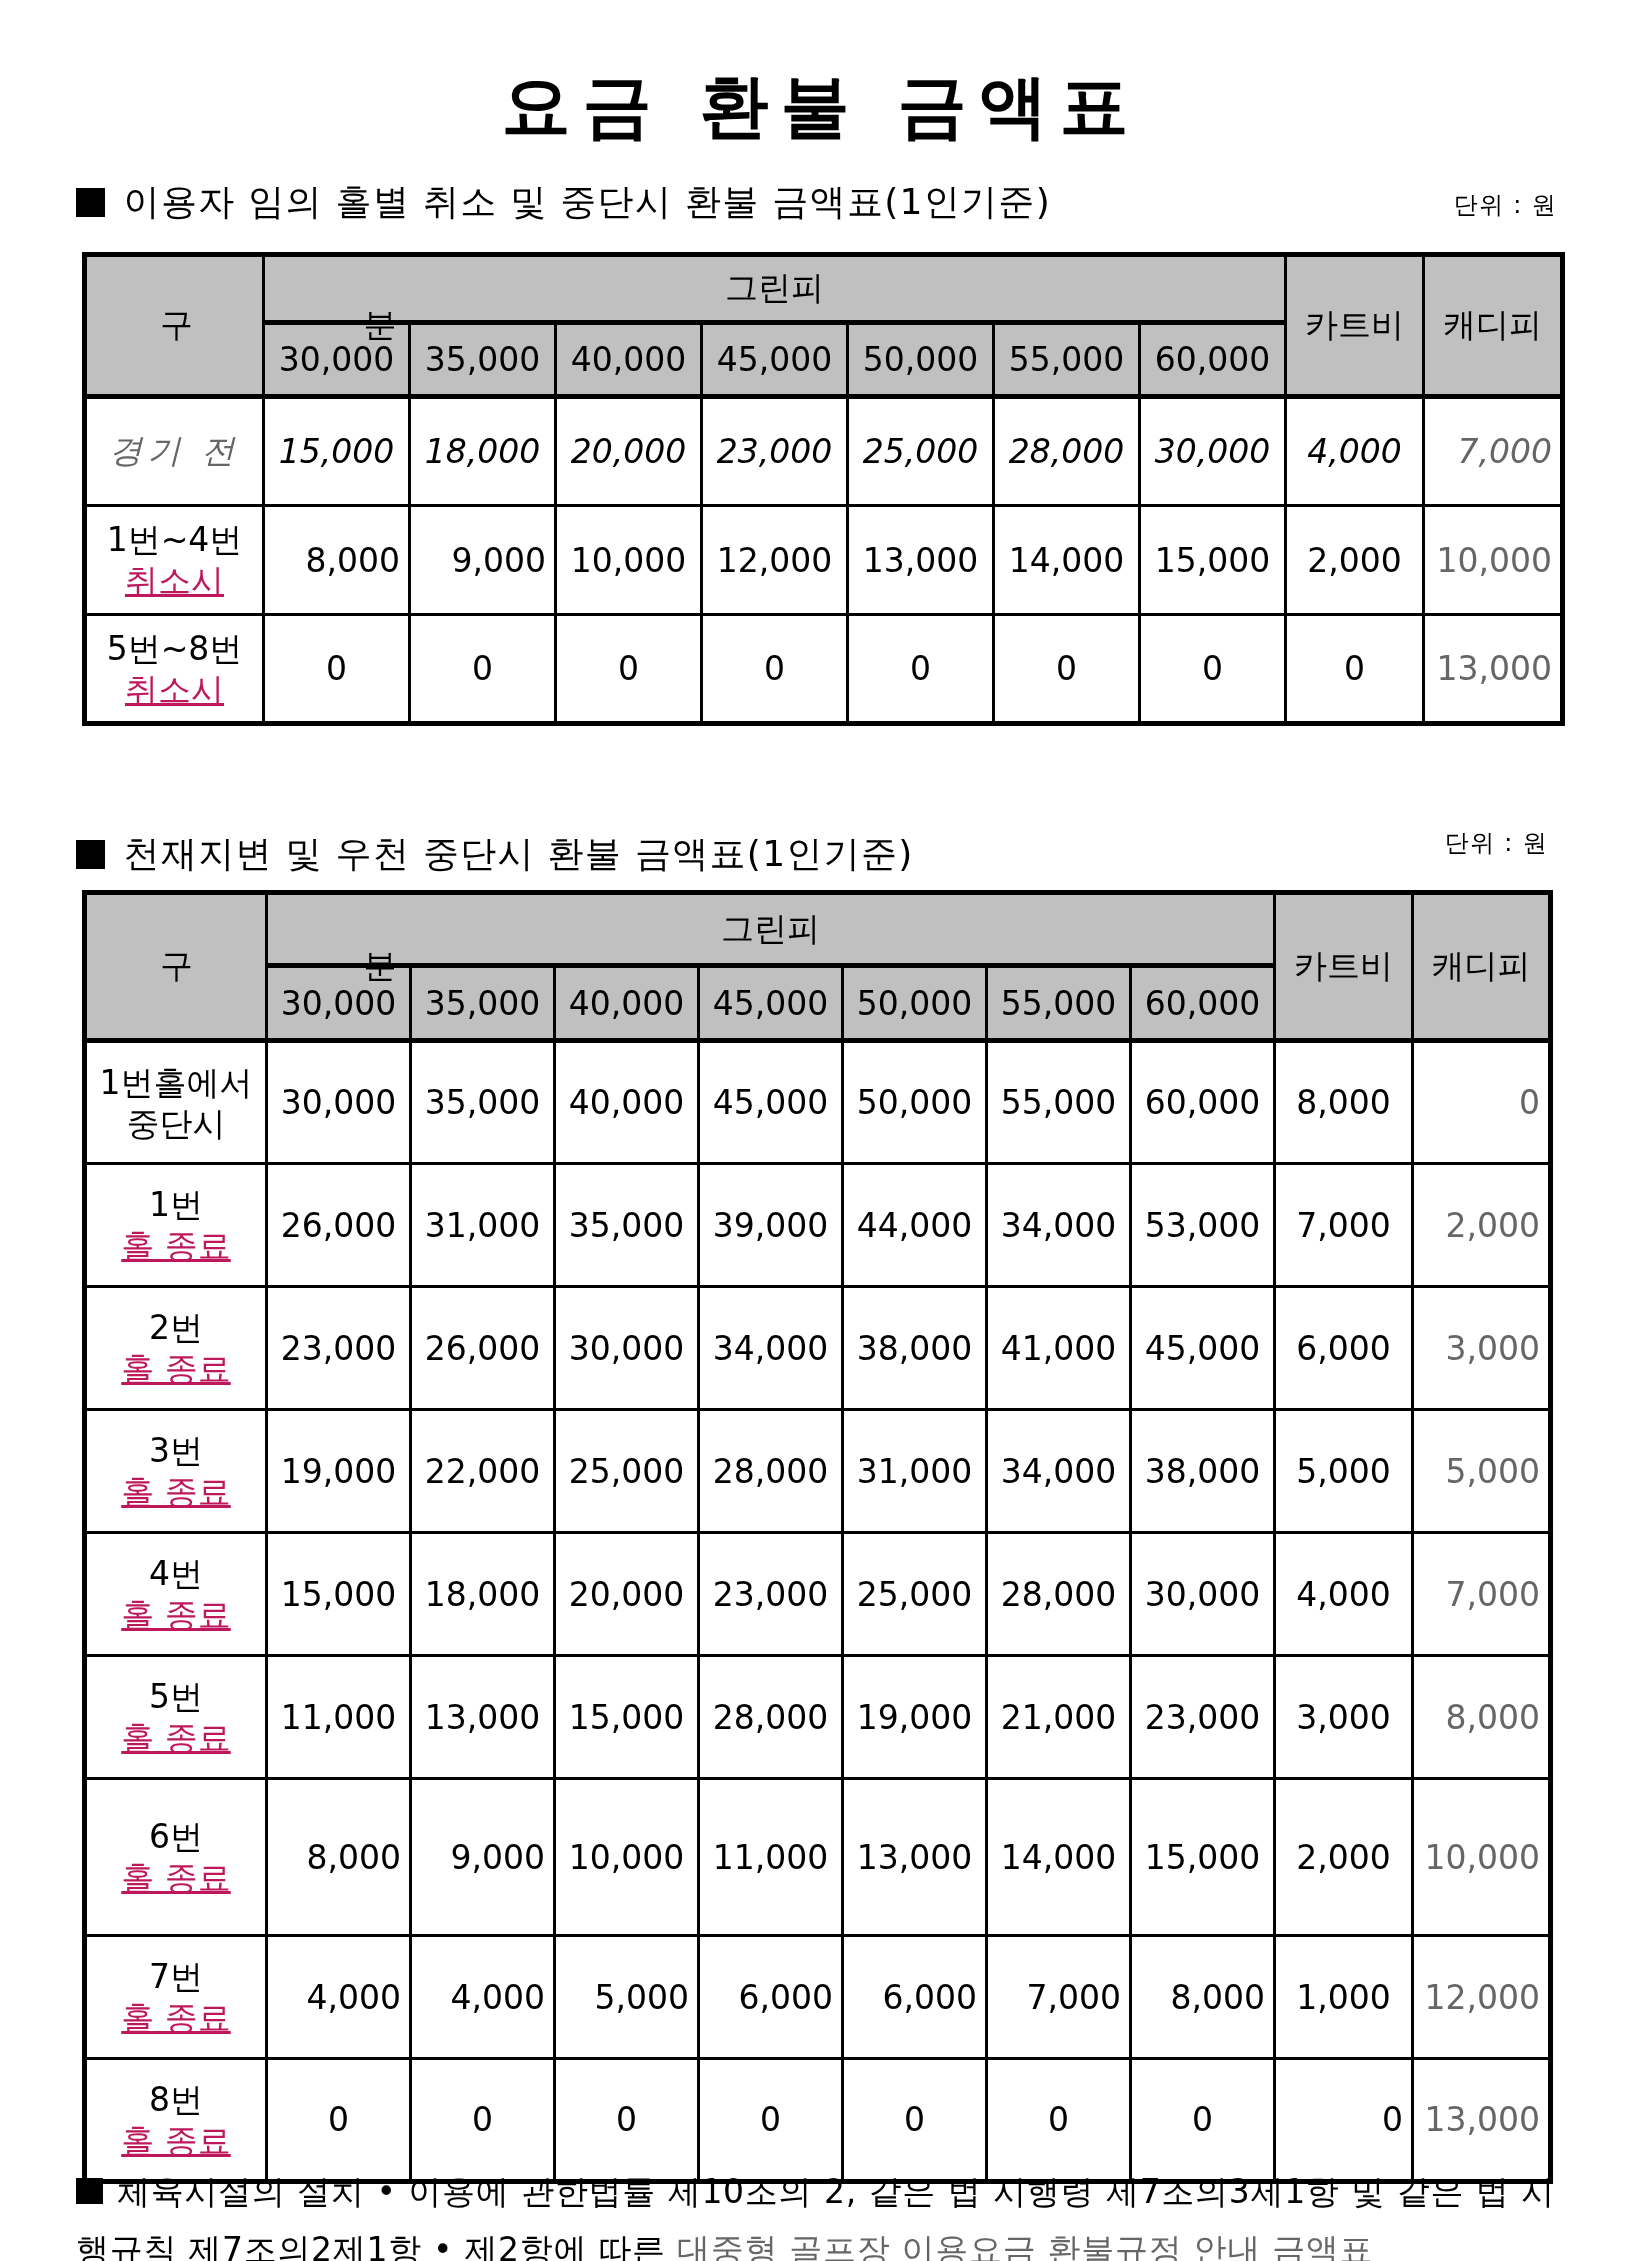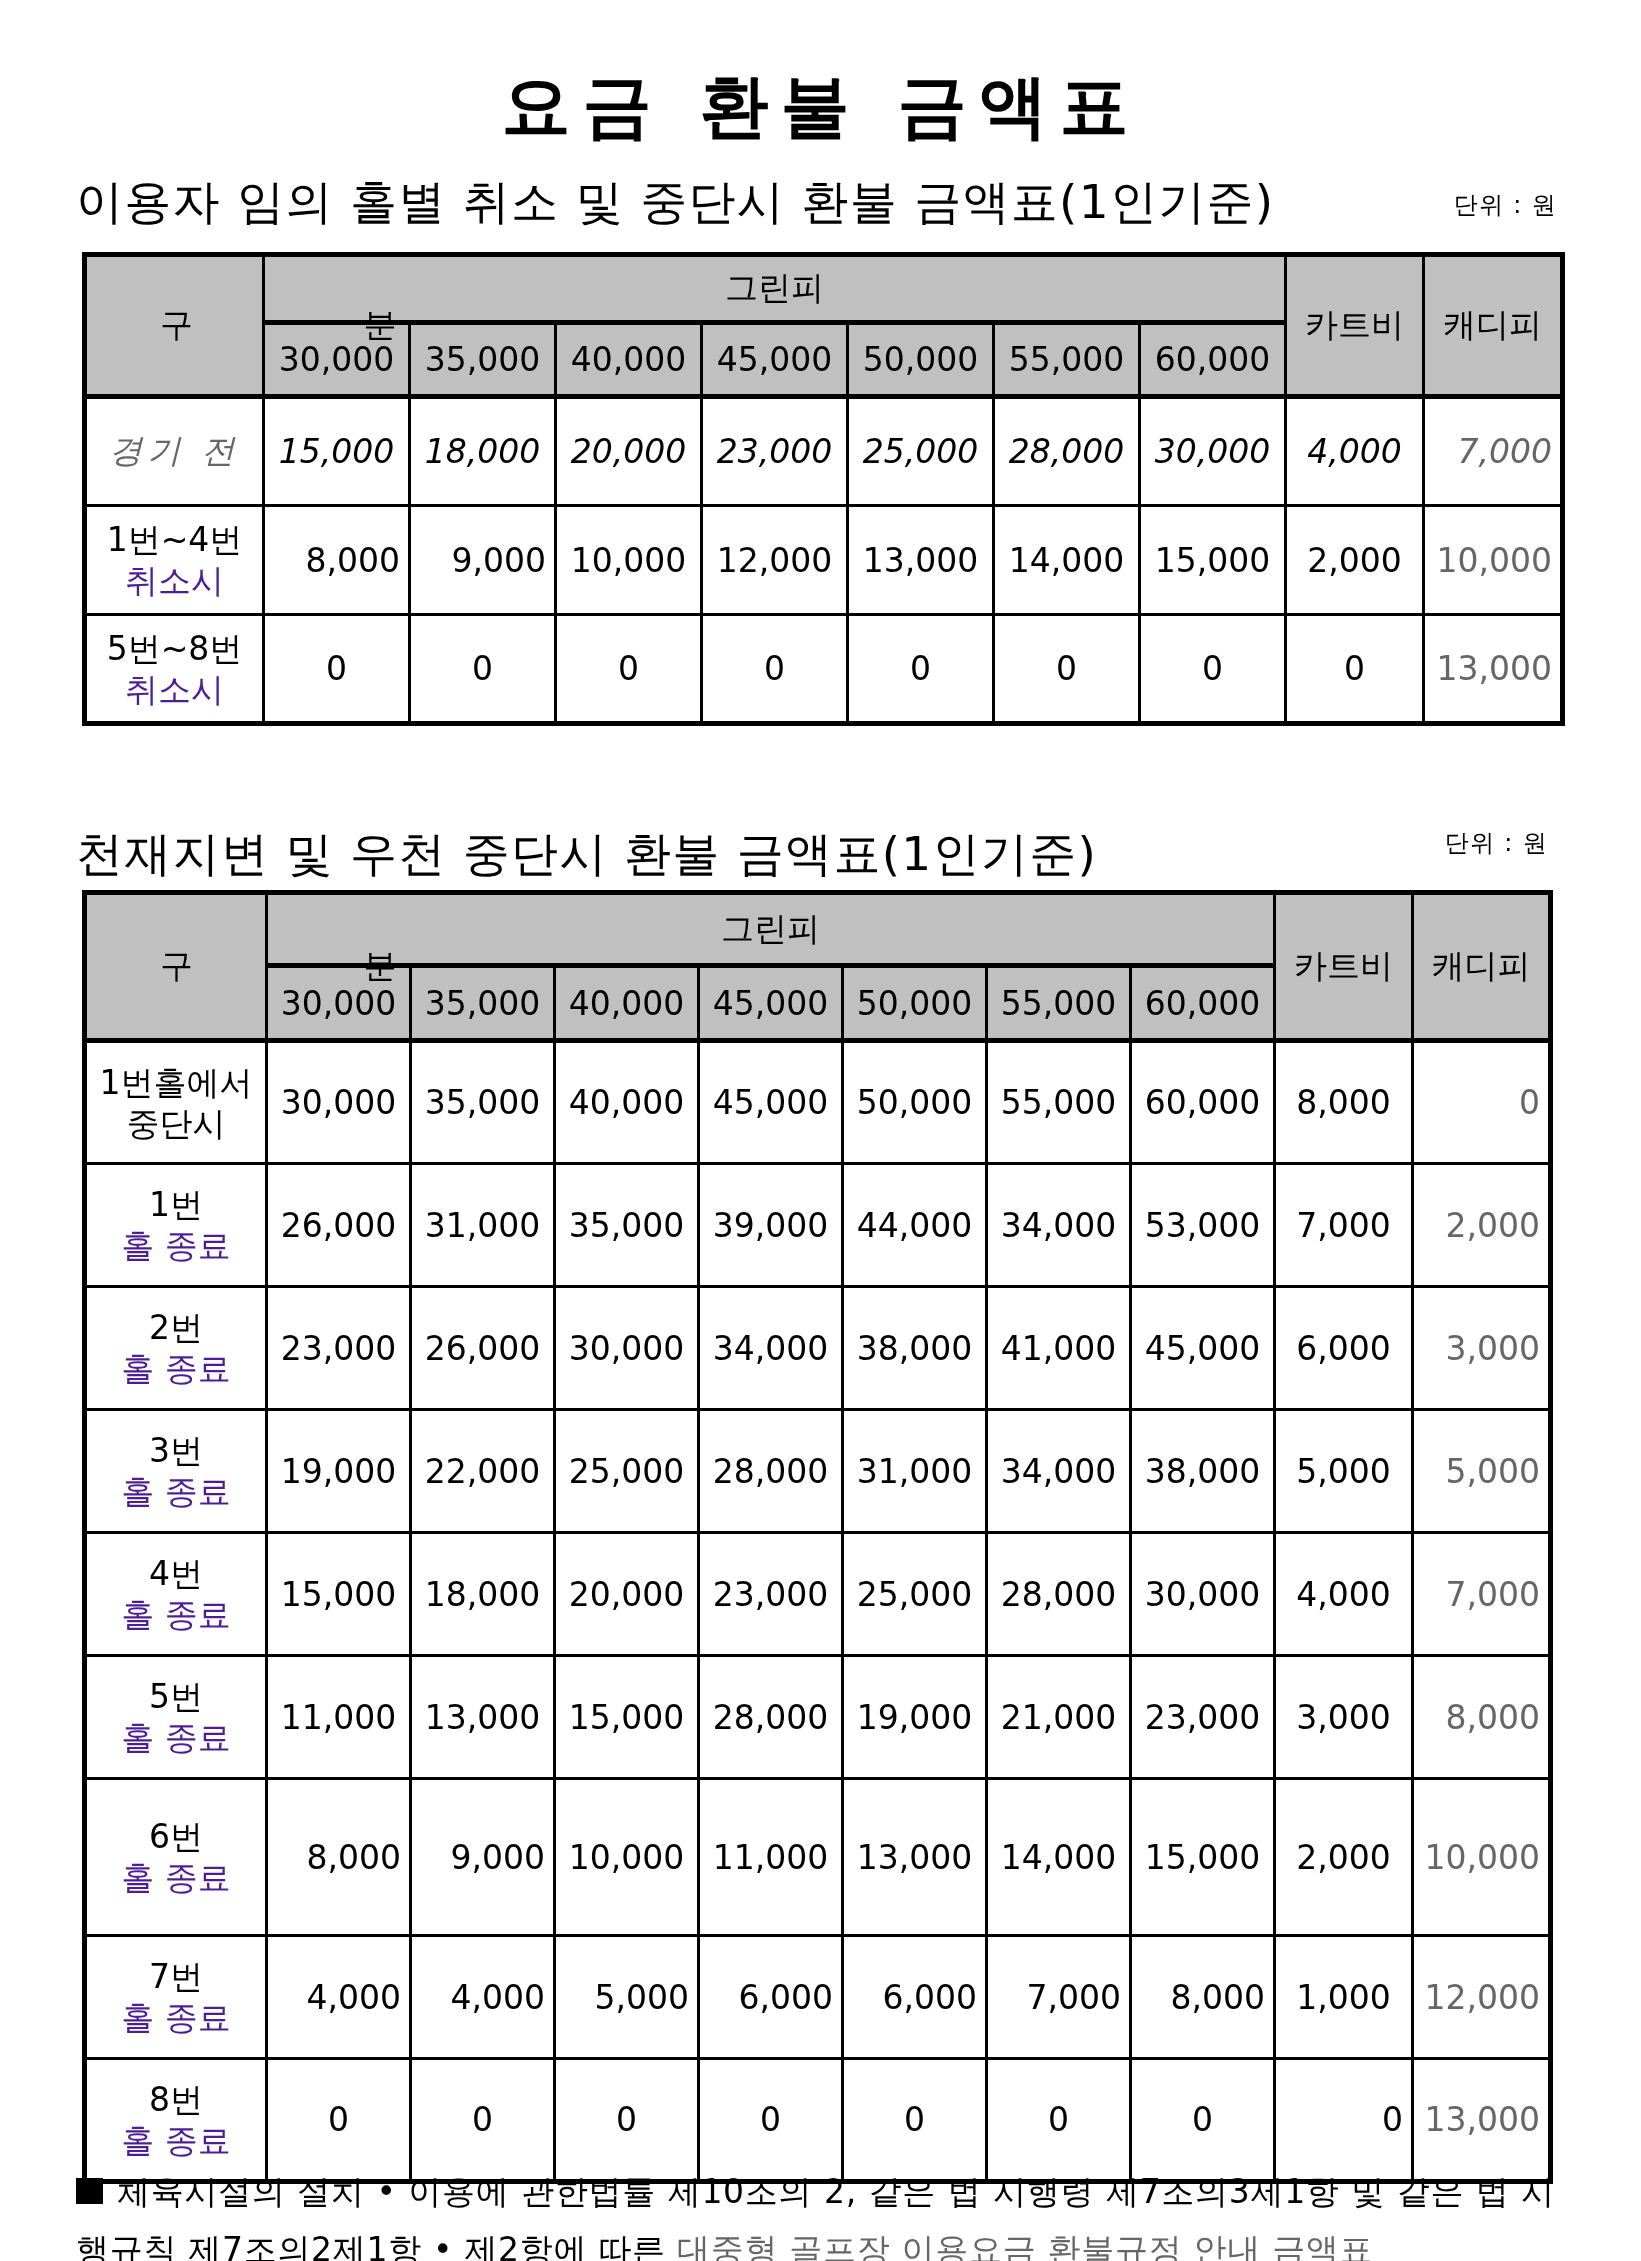--- a/index.html
+++ b/index.html
@@ -7,21 +7,21 @@
     width: 1642px; height: 2261px; position: relative; overflow: hidden;
     font-family: "DejaVu Sans", "Liberation Sans", sans-serif; color: #000;
   }
   .title {
     position: absolute; left: 0; width: 1642px; top: 66px; height: 80px;
     text-align: center; font-size: 69px; line-height: 80px; letter-spacing: 12px;
     font-weight: bold;
   }
   .section-head {
     position: absolute; left: 76px; height: 46px; line-height: 46px;
-    font-size: 47px; letter-spacing: 1.3px; display: flex; align-items: center; flex-direction: column;
+    font-size: 36px; letter-spacing: 1.3px; display: flex; align-items: center;
   }
   .square {
     display: inline-block; width: 29px; height: 29px; background: #000; margin-right: 18.6px;
   }
   .unit {
     position: absolute; width: 133px; right: 85px; height: 46px; line-height: 46px;
     font-size: 24px; text-align: right; letter-spacing: 1.3px;
   }
   table.fee {
     position: absolute; left: 82px; border-collapse: collapse;
@@ -30,21 +30,21 @@
   table.fee td, table.fee th {
     border: 3.3px solid #000; padding: 0; text-align: center; vertical-align: middle;
     font-weight: normal; font-size: 33px; white-space: nowrap;
   }
   table.fee th { background: #c0c0c0; }
   table.fee th.split-bottom { border-top-width: 5.3px; }
   table.fee tbody tr:first-child td { border-top-width: 5.3px; }
   .num { text-align: right !important; padding-right: 8px !important; }
   .gray { color: #666666; }
   .label-top { display: block; color: #000000; line-height: 41px; }
-  .label-bot { display: block; color: #4c1d95; line-height: 41px; }
+  .label-bot { display: block; color: #be185d; line-height: 41px; text-decoration: underline; }
   .label-single { color: #666666; letter-spacing: 5.3px; }
   .gubun { letter-spacing: 80px; padding-left: 73px !important; }
   .footer {
     position: absolute; left: 76px; width: 1479px; top: 2163px;
     font-size: 33px; line-height: 58px; text-align: justify; letter-spacing: 0.7px;
   }
   .footer .gray { color: #666666; }
 </style>
 </head>
 <body>

